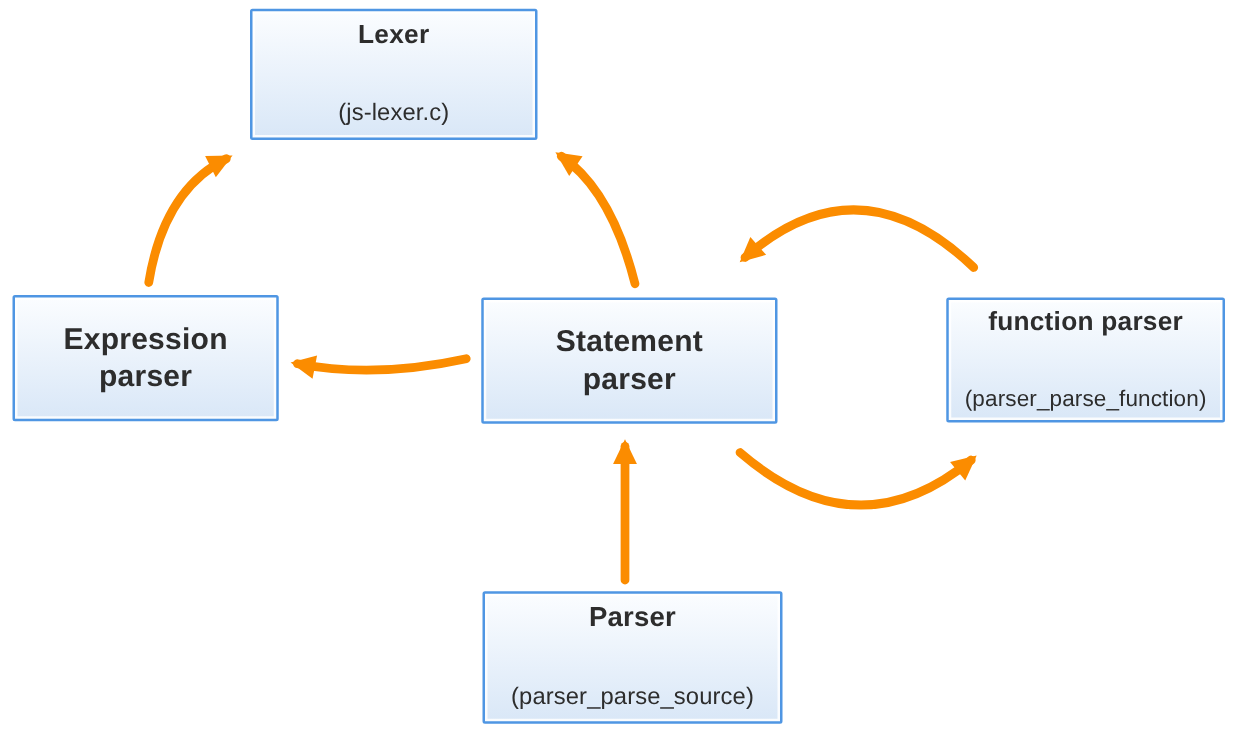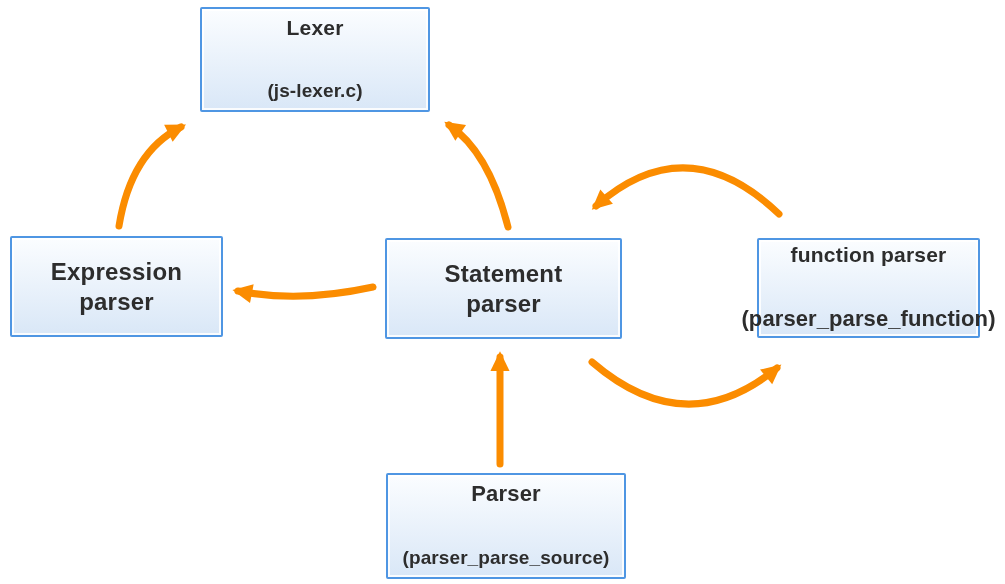--- a/index.html
+++ b/index.html
@@ -39,29 +39,29 @@
     gap: 35px;
   }
   .node .title {
     font-weight: 700;
     font-size: 24px;
     line-height: 1.22;
     white-space: pre-line;
     letter-spacing: 0.2px;
   }
   .node .subtitle {
-    font-weight: 700;
+    font-weight: 400;
     font-size: 19px;
     line-height: 1.35;
     margin-top: 2px;
     letter-spacing: 0.1px;
   }
   .node-lexer .title, .node-function .title { font-size: 21px; }
   .node-parser .title { font-size: 22px; }
-  .node-function .subtitle { font-size: 22px; }
+  .node-function .subtitle { font-size: 18px; }
   svg.edges {
     position: absolute;
     left: 0;
     top: 0;
     pointer-events: none;
   }
   svg.edges .edge {
     fill: none;
     stroke: var(--arrow);
     stroke-width: 7;

